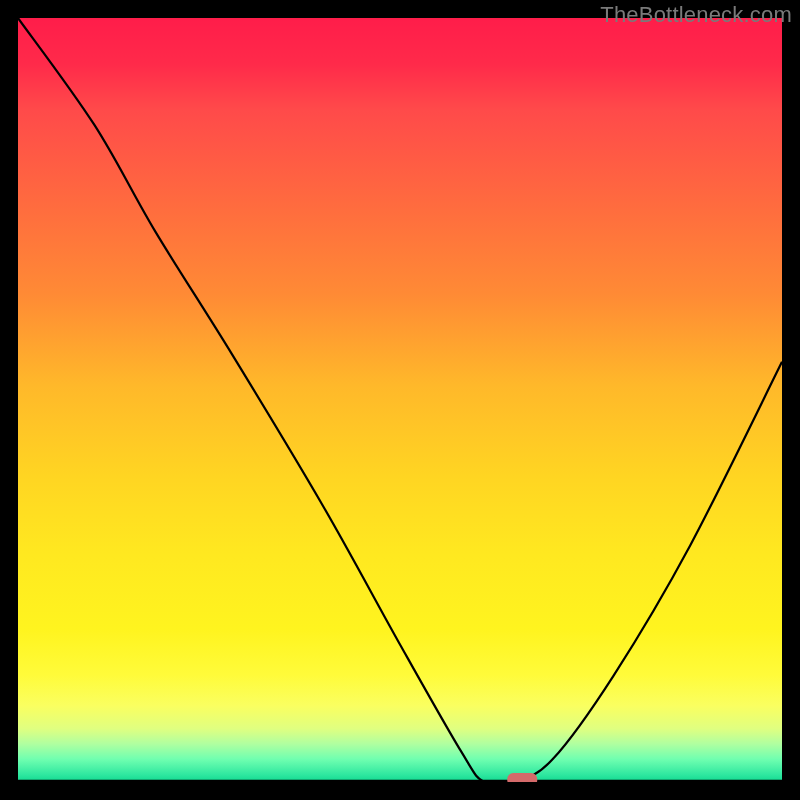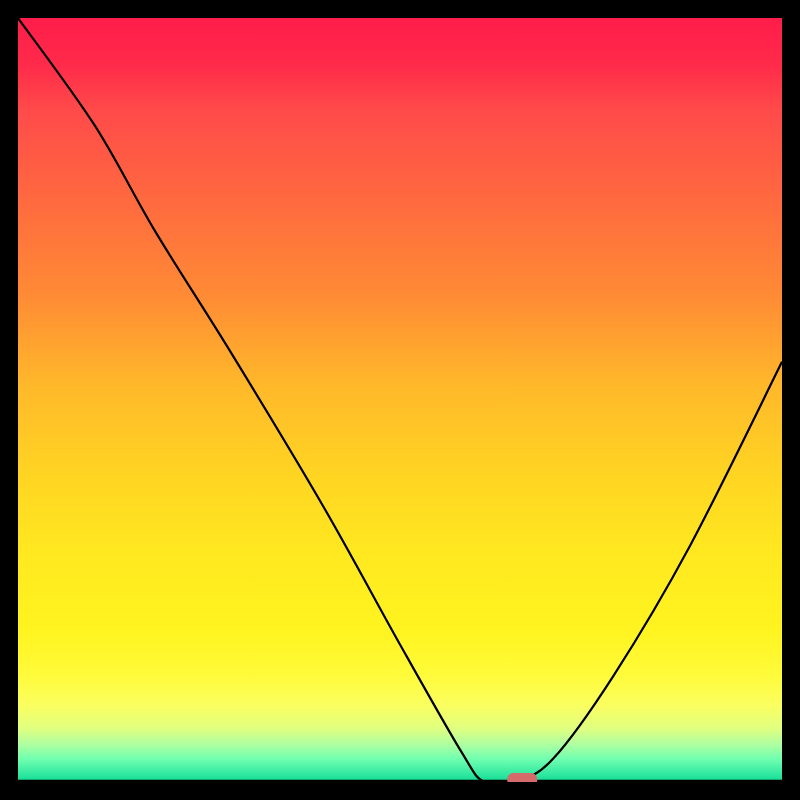--- a/index.html
+++ b/index.html
@@ -90,13 +90,14 @@
     <svg class="curve-svg" viewBox="0 0 764 764" preserveAspectRatio="none">
 
       <line class="axis-line" x1="0" y1="763" x2="764" y2="763"></line>
 
       <path class="curve-path" d="M 0 0 C 12.733333333333334 17.82666666666667 53.480000000000004 71.3066666666667 76.4 106.96000000000004 C 99.32000000000001 142.61333333333337 114.59999999999998 175.72000000000008 137.51999999999998 213.92000000000007 C 160.44 252.12000000000006 185.90666666666667 290.32 213.92000000000002 336.15999999999997 C 241.93333333333337 381.99999999999994 277.5866666666667 440.5733333333334 305.6 488.96000000000004 C 333.61333333333334 537.3466666666667 359.08000000000004 585.7333333333333 382 626.48 C 404.91999999999996 667.2266666666667 429.1133333333333 710.5200000000001 443.11999999999995 733.44 C 457.1266666666666 756.36 457.1266666666666 758.9066666666666 466.03999999999996 764 C 474.9533333333333 769.0933333333334 485.14000000000004 767.8199999999999 496.6 764 C 508.06 760.1800000000001 518.2466666666667 758.9066666666668 534.8 741.08 C 551.3533333333332 723.2533333333333 573 692.6933333333333 595.9200000000001 657.04 C 618.8400000000001 621.3866666666667 644.3066666666667 579.3666666666667 672.32 527.16 C 700.3333333333334 474.9533333333333 748.72 374.35999999999996 764 343.79999999999995" id="curvePath"></path>
 
       <rect id="markerRect" class="marker" rx="6" ry="6" width="30" height="13" x="489.24" y="755"></rect>
     </svg>
   </div>
 
+  <div class="attribution">TheBottleneck.com</div>
 </div>
 
 </body></html>

